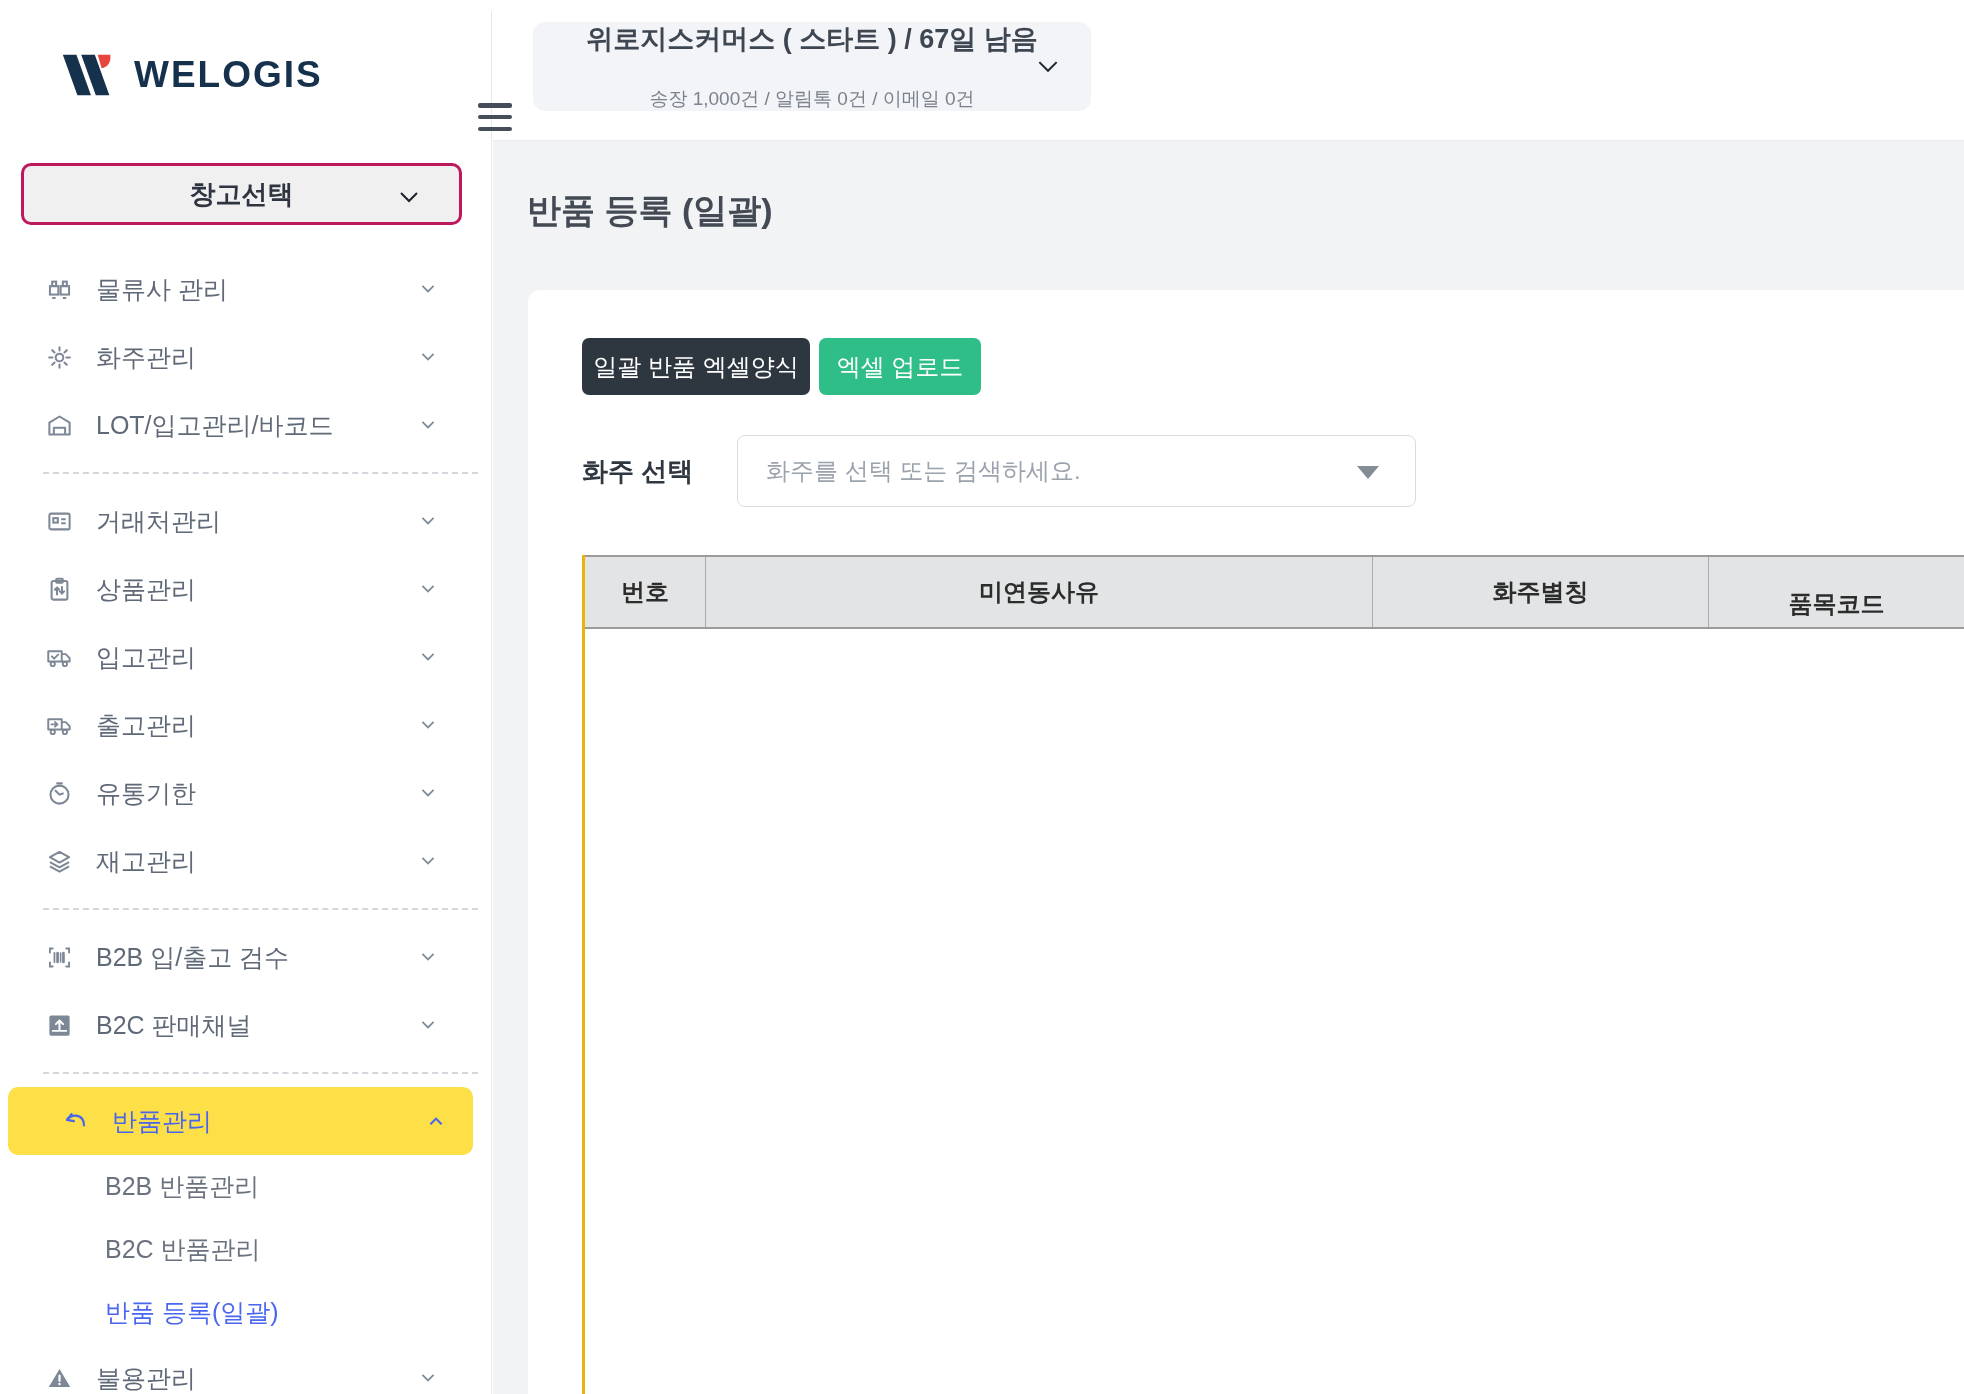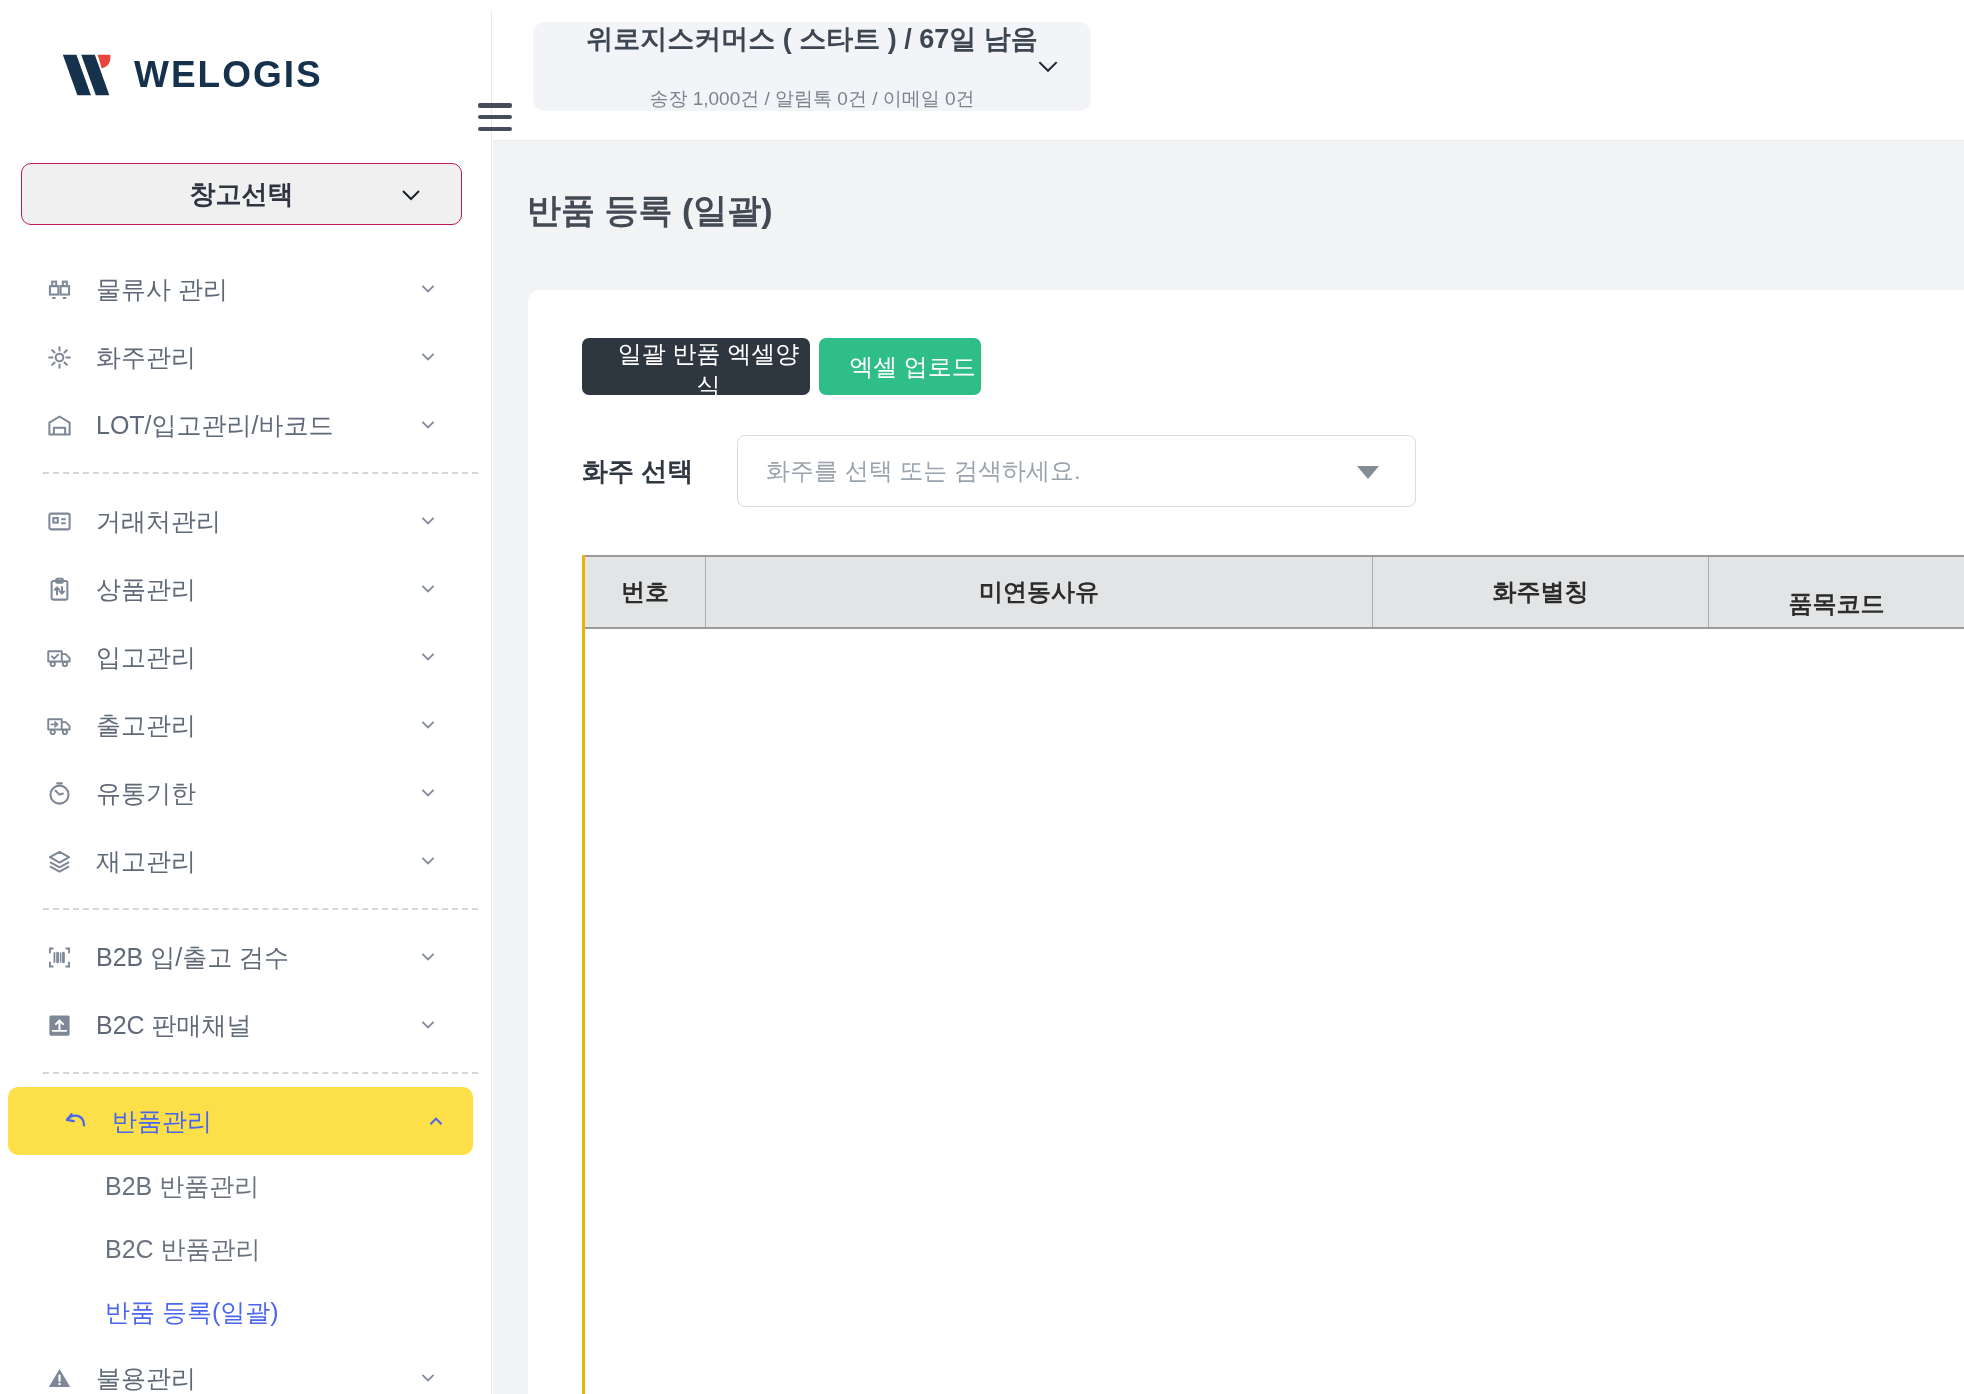--- a/index.html
+++ b/index.html
@@ -11,21 +11,21 @@
   .sidebar { position:absolute; left:0; top:11px; width:492px; height:1394px;
     background:#fff; border-right:1px solid #e7e9ec; z-index:5; }
   .logo-row { position:absolute; left:58px; top:40px; width:400px; height:52px; }
   .logo { display:flex; align-items:center; gap:14px; }
   .logo-text { font-size:37px; font-weight:800; letter-spacing:2px; color:#15314b; }
   .hamburger { position:absolute; left:420px; top:52px; width:34px; height:28px;
     display:flex; flex-direction:column; justify-content:space-between; cursor:pointer; }
   .hamburger span { display:block; height:4.5px; background:#454d5a; border-radius:2px; }
 
   .warehouse-btn { position:absolute; left:21px; top:152px; width:441px; height:62px;
-    background:#f0f0f1; border:1px solid #be185d; border-radius:10px;
+    background:#f0f0f1; border:3px solid #be185d; border-radius:10px;
     display:flex; align-items:center; justify-content:center; cursor:pointer; }
   .warehouse-btn .wh-label { font-size:26px; font-weight:700; color:#2e3540; }
   .warehouse-btn svg { position:absolute; right:38px; top:21px; }
 
   .nav { position:absolute; left:0; top:244px; width:492px; }
   .nav-item { height:68px; display:flex; align-items:center; gap:22px;
     padding:0 54px 0 44px; cursor:pointer; }
   .nav-item .icn { width:30px; height:30px; flex:0 0 30px; color:#7e8796;
     display:flex; align-items:center; justify-content:center; }
   .nav-item .lbl { flex:1; font-size:25px; color:#5f6977; }
@@ -50,21 +50,21 @@
   .plan-pill svg { position:absolute; right:30px; top:34px; }
 
   .page-title { position:absolute; left:34px; top:188px; font-size:34px;
     font-weight:700; color:#434a54; }
 
   .card { position:absolute; left:35px; top:290px; right:0; bottom:0;
     background:#fff; border-radius:12px 0 0 0; }
 
   .btn-row { position:absolute; left:54px; top:48px; display:flex; gap:9px; }
   .btn { height:57px; border:none; border-radius:7px; color:#fff; font-size:24px;
-    font-weight:500; cursor:pointer; font-family:inherit;padding-left:25px; }
+    font-weight:500; cursor:pointer; font-family:inherit; }
   .btn-dark { width:228px; background:#2e3640; }
   .btn-green { width:162px; background:#2fbe88; }
 
   .shipper-row { position:absolute; left:54px; top:145px; height:72px; display:flex; align-items:center; }
   .shipper-label { width:131px; font-size:26px; font-weight:700; color:#2f3740; }
   .shipper-select { position:relative; width:679px; height:72px; background:#fff;
     border:1px solid #d9dde2; border-radius:8px;margin-left:24px; }
   .shipper-select input { position:absolute; left:28px; top:0; width:560px; height:70px;
     border:none; outline:none; font-size:24px; color:#3c434d; font-family:inherit; background:transparent; }
   .shipper-select input::placeholder { color:#9ba3ad; }

